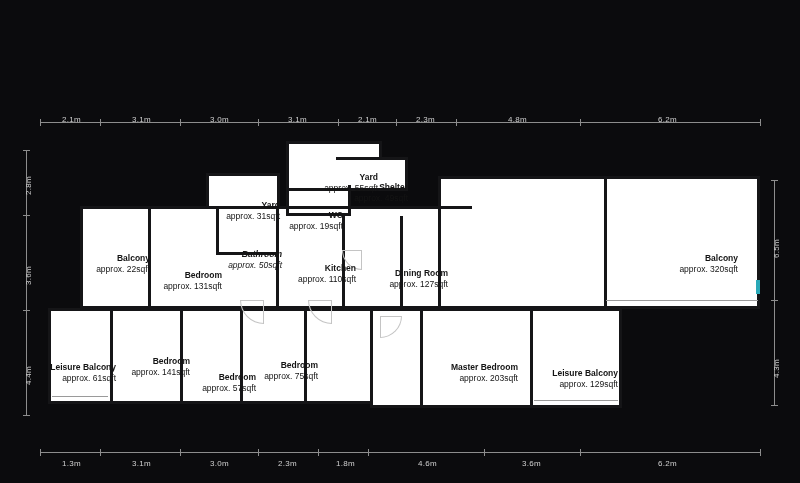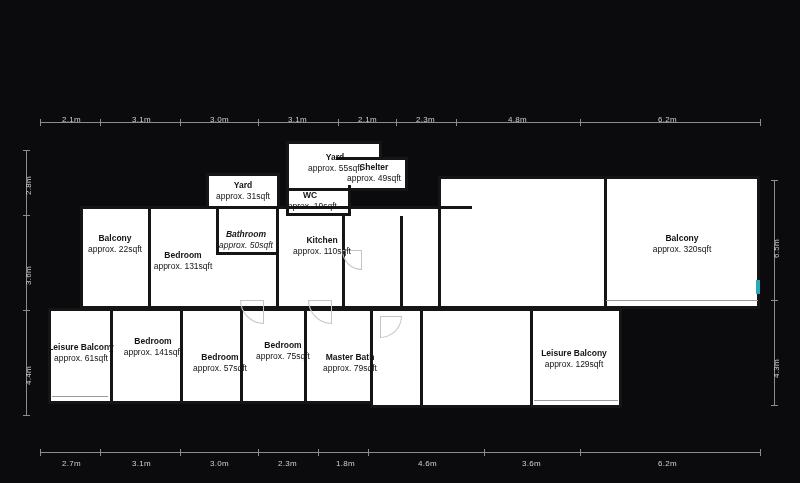--- a/index.html
+++ b/index.html
@@ -85,26 +85,27 @@
   .wall {
     position: absolute;
     background: #151517;
   }
   .room {
     position: absolute;
     background: #ffffff;
   }
   .room-label {
     position: absolute;
-    text-align: center;
+    text-align: right;
     color: #141414;
     font-size: 8.5px;
     line-height: 11px;
     font-family: "Liberation Sans", sans-serif;
     pointer-events: none;
+    margin-top: 20px;
   }
   .room-label .nm { display: block; font-weight: 600; }
   .room-label .ar { display: block; font-weight: 400; }
   .watermark {
     position: absolute;
     left: 0;
     top: 150px;
     width: 720px;
     text-align: center;
     font-size: 21px;
@@ -159,21 +160,21 @@
     <div class="cap-v" style="left:40px;  top:449px;"></div>
     <div class="cap-v" style="left:100px; top:449px;"></div>
     <div class="cap-v" style="left:180px; top:449px;"></div>
     <div class="cap-v" style="left:258px; top:449px;"></div>
     <div class="cap-v" style="left:318px; top:449px;"></div>
     <div class="cap-v" style="left:368px; top:449px;"></div>
     <div class="cap-v" style="left:484px; top:449px;"></div>
     <div class="cap-v" style="left:580px; top:449px;"></div>
     <div class="cap-v" style="left:760px; top:449px;"></div>
 
-    <div class="dim-label" style="left:62px;  top:459px;">2.7m</div>
+    <div class="dim-label" style="left:62px;  top:459px;">1.3m</div>
     <div class="dim-label" style="left:132px; top:459px;">3.1m</div>
     <div class="dim-label" style="left:210px; top:459px;">3.0m</div>
     <div class="dim-label" style="left:278px; top:459px;">2.3m</div>
     <div class="dim-label" style="left:336px; top:459px;">1.8m</div>
     <div class="dim-label" style="left:418px; top:459px;">4.6m</div>
     <div class="dim-label" style="left:522px; top:459px;">3.6m</div>
     <div class="dim-label" style="left:658px; top:459px;">6.2m</div>
   </div>
 
   <div>
@@ -290,25 +291,29 @@
     <div class="room-label" style="left:40px; top:103px; width:70px;">
       <span class="nm">Balcony</span>
       <span class="ar">approx. 22sqft</span>
     </div>
 
     <div class="room-label" style="left:170px; top:99px; width:72px;font-style:italic;">
       <span class="nm">Bathroom</span>
       <span class="ar">approx. 50sqft</span>
     </div>
 
-    <div class="room-label" style="left:248px; top:105px; width:68px;">
+    <div class="room-label" style="left:248px; top:113px; width:68px;">
       <span class="nm">Kitchen</span>
       <span class="ar">approx. 110sqft</span>
     </div>
 
+    <div class="room-label" style="left:332px; top:118px; width:76px;">
+      <span class="nm">Dining Room</span>
+      <span class="ar">approx. 127sqft</span>
+    </div>
 
 
     <div class="room-label" style="left:586px; top:103px; width:112px;">
       <span class="nm">Balcony</span>
       <span class="ar">approx. 320sqft</span>
     </div>
 
     <div class="room-label" style="left:104px; top:120px; width:78px;">
       <span class="nm">Bedroom</span>
       <span class="ar">approx. 131sqft</span>
@@ -327,25 +332,25 @@
     <div class="room-label" style="left:144px; top:222px; width:72px;">
       <span class="nm">Bedroom</span>
       <span class="ar">approx. 57sqft</span>
     </div>
 
     <div class="room-label" style="left:208px; top:210px; width:70px;">
       <span class="nm">Bedroom</span>
       <span class="ar">approx. 75sqft</span>
     </div>
 
-    <div class="room-label" style="left:272px; top:222px; width:76px;">
-      <span class="nm">Master Bath</span>
-      <span class="ar">approx. 79sqft</span>
-    </div>
-
+
+    <div class="room-label" style="left:378px; top:212px; width:100px;">
+      <span class="nm">Master Bedroom</span>
+      <span class="ar">approx. 203sqft</span>
+    </div>
 
     <div class="room-label" style="left:490px; top:218px; width:88px;">
       <span class="nm">Leisure Balcony</span>
       <span class="ar">approx. 129sqft</span>
     </div>
 
   </div>
 </div>
 
 </body></html>

